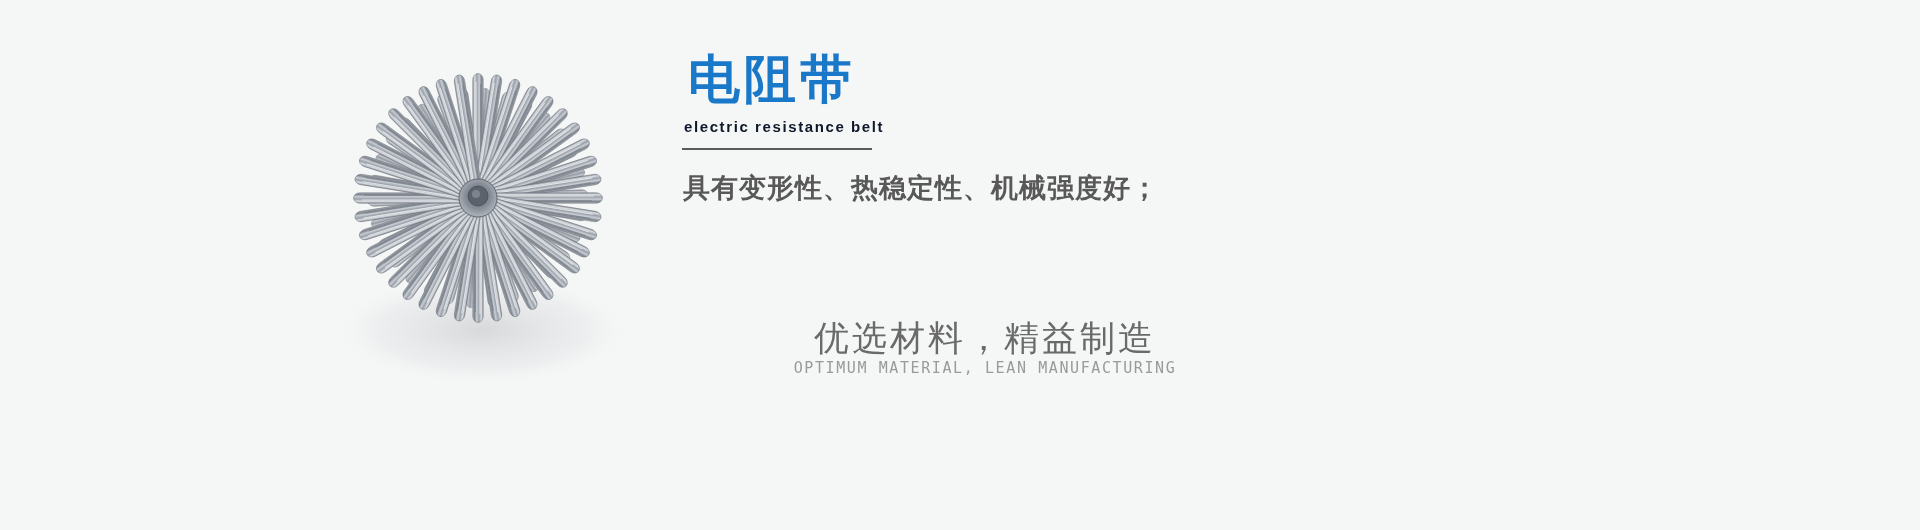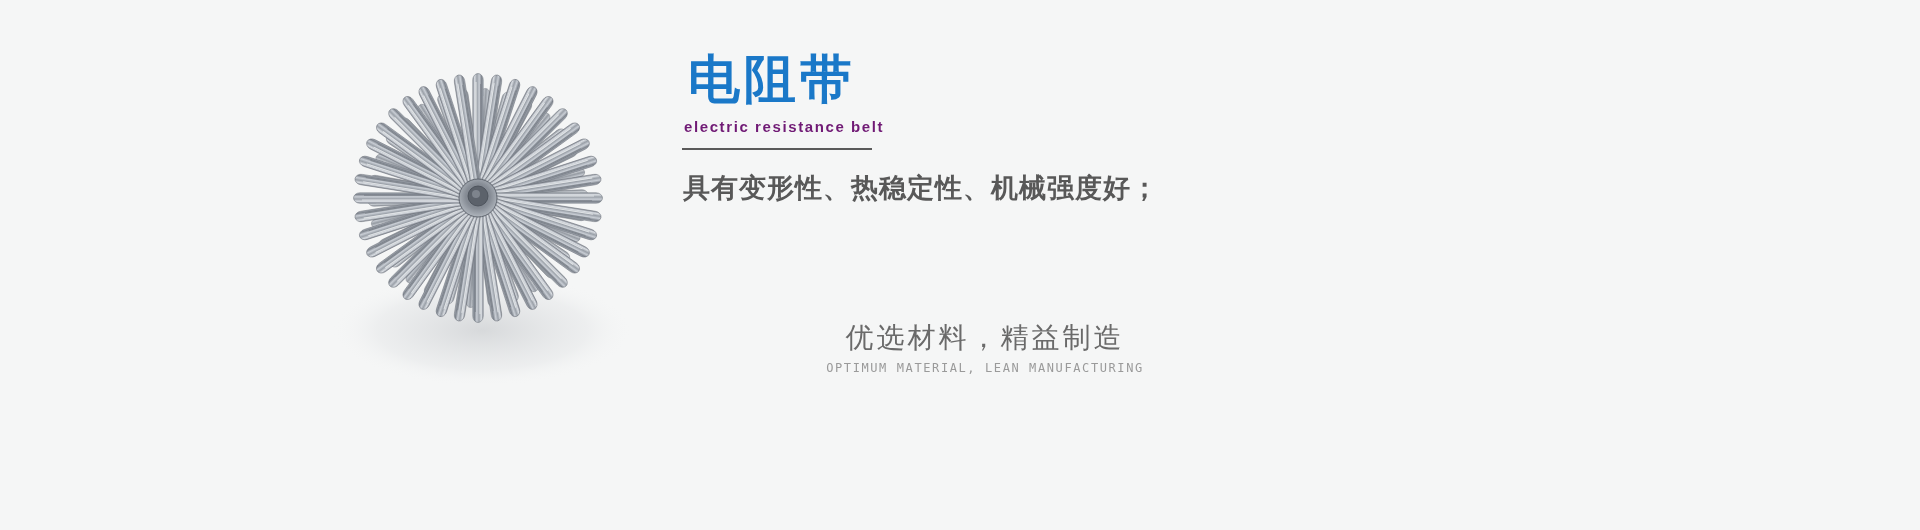--- a/index.html
+++ b/index.html
@@ -60,21 +60,21 @@
     line-height: 1.12;
     font-weight: 700;
     color: #1a78c8;
     letter-spacing: 4px;
     font-family: "DejaVu Sans", "Liberation Sans", sans-serif;
   }
   .sub-title {
     margin: 10px 0 0 4px;
     font-size: 15px;
     font-weight: 700;
-    color: #701a75;
+    color: #0f172a;
     letter-spacing: 1.6px;
     font-family: "Liberation Sans", sans-serif;
   }
   .divider {
     position: absolute;
     left: 2px;
     top: 148px;
     width: 190px;
     height: 0;
     border-top: 2px solid #5a5a5a;
@@ -97,31 +97,31 @@
   }
   .tagline-block {
     position: absolute;
     left: 95px;
     top: 320px;
     width: 420px;
     text-align: center;
   }
   .tagline-cn {
     margin: 0;
-    font-size: 28px;
+    font-size: 35px;
     line-height: 36px;
     color: #6a6a6a;
     font-weight: 500;
     letter-spacing: 3px;
     font-family: "DejaVu Serif", "Liberation Serif", serif;
     white-space: nowrap;
   }
   .tagline-en {
     margin: 6px 0 6px 0;
-    font-size: 12px;
+    font-size: 15px;
     line-height: 12px;
     color: #9a9a9a;
     letter-spacing: 1.6px;
     font-family: "DejaVu Sans Mono", "Liberation Mono", monospace;
     white-space: nowrap;
   }
 </style>
 </head>
 <body>
 

